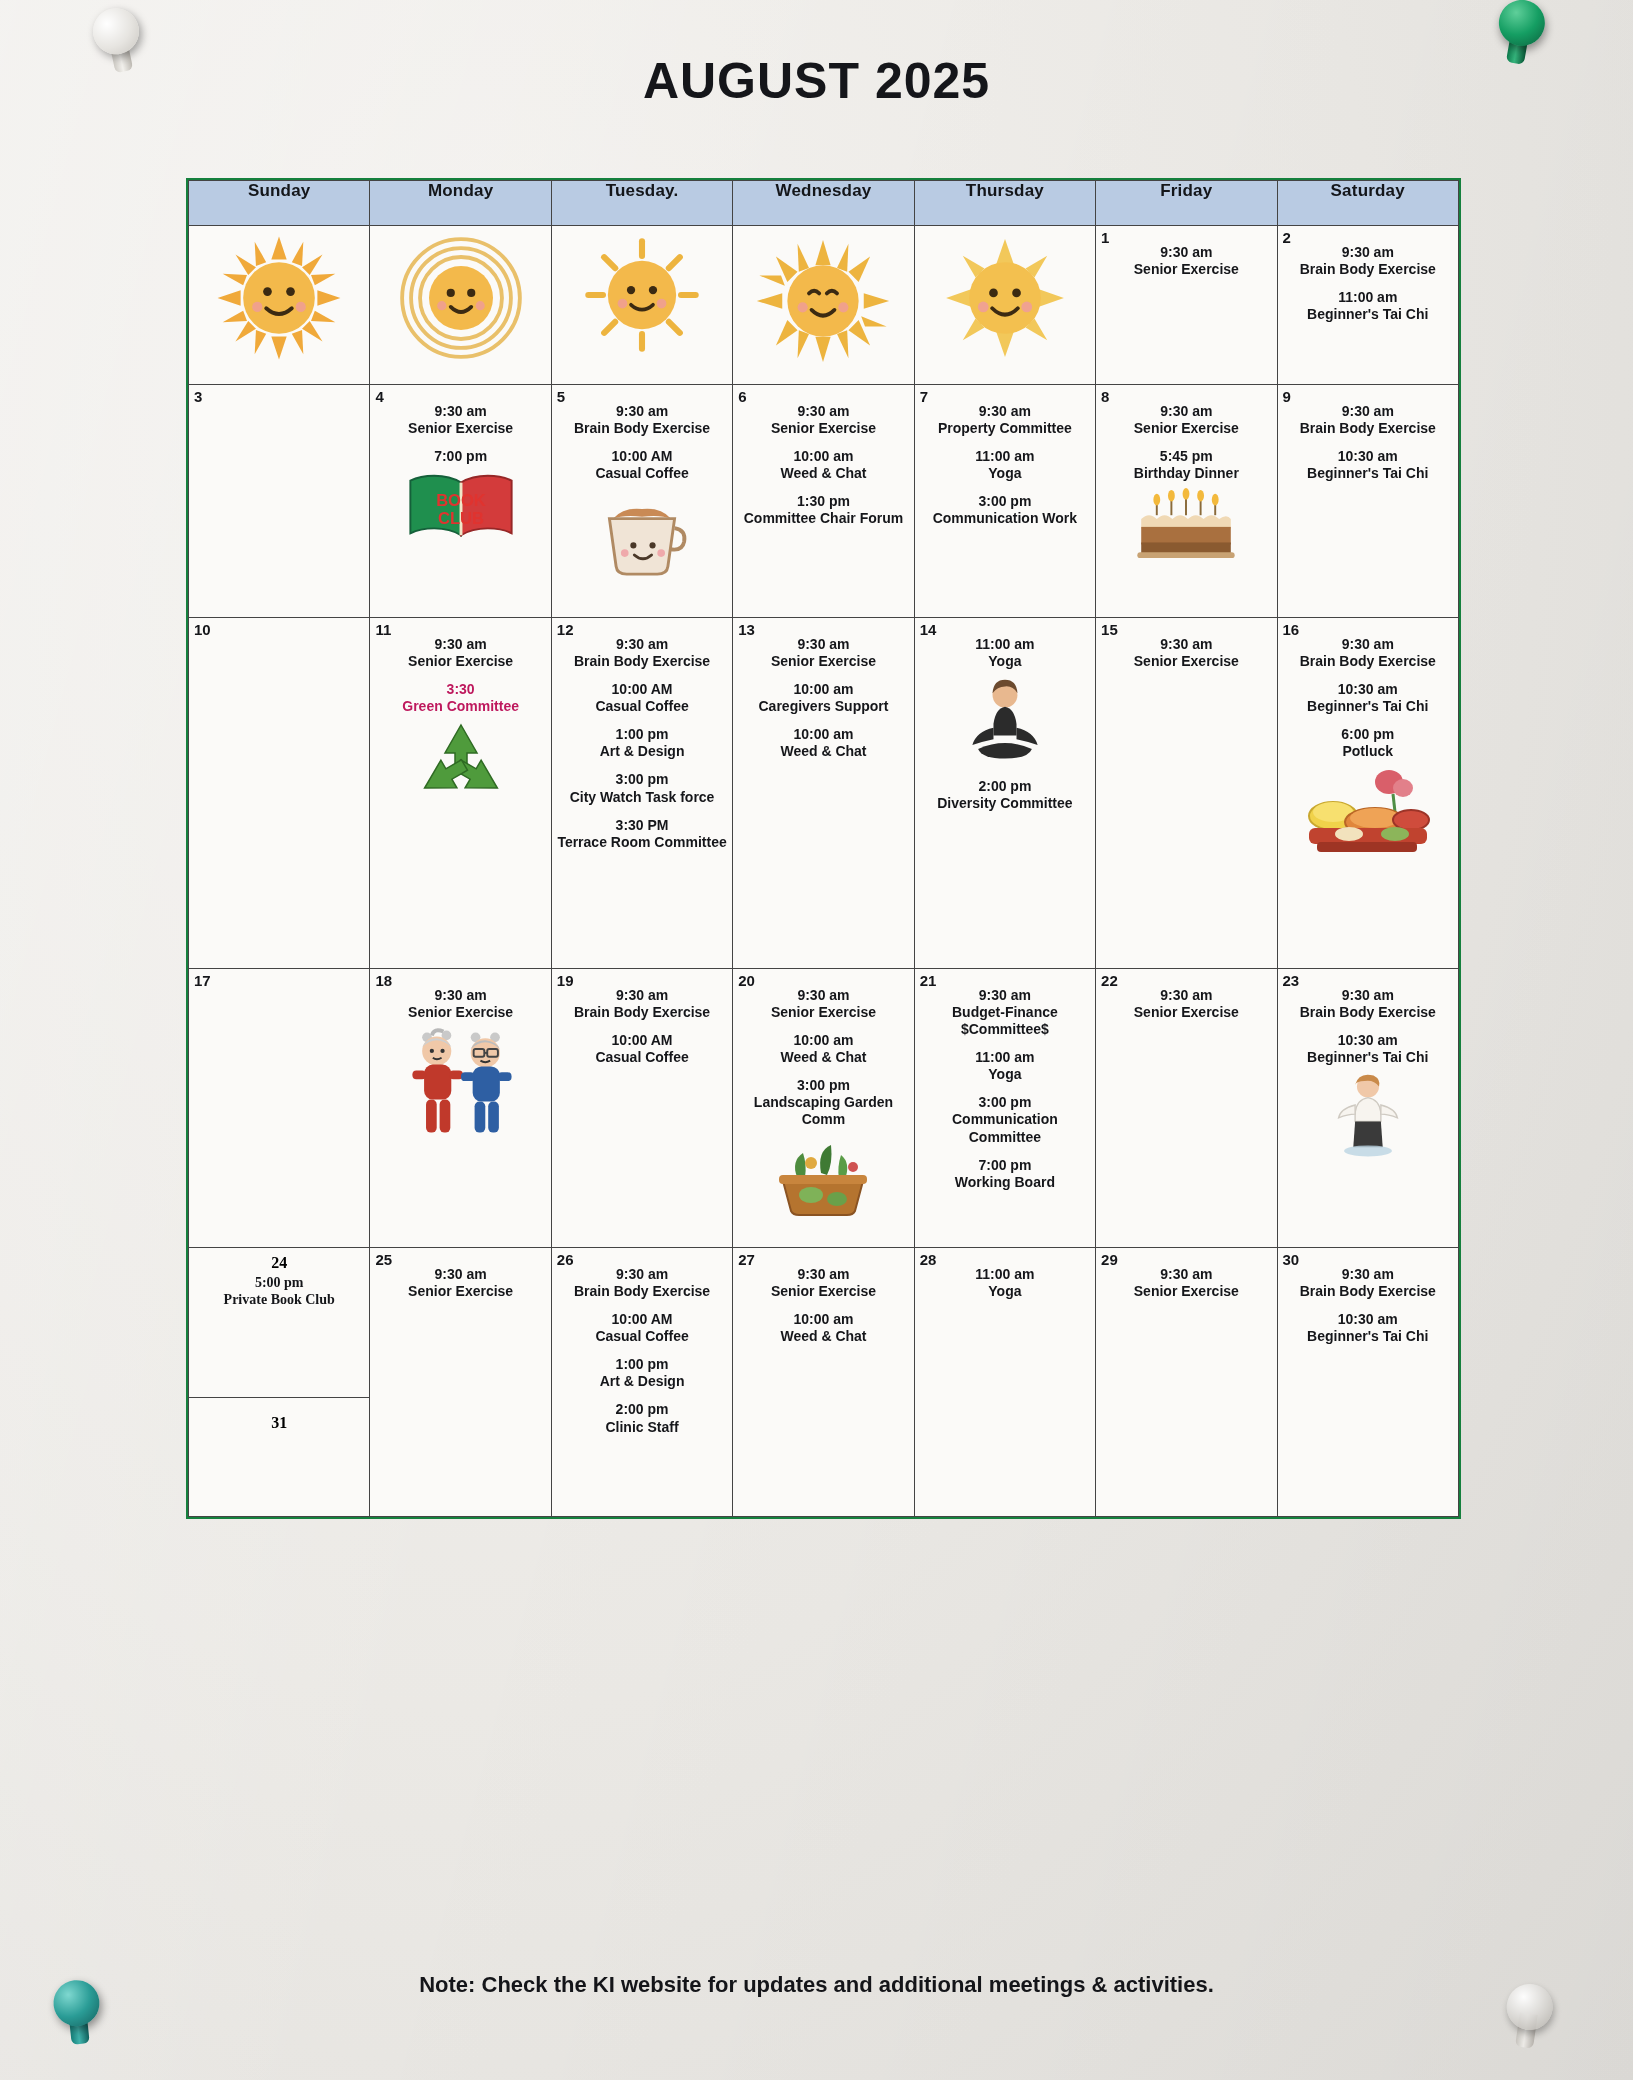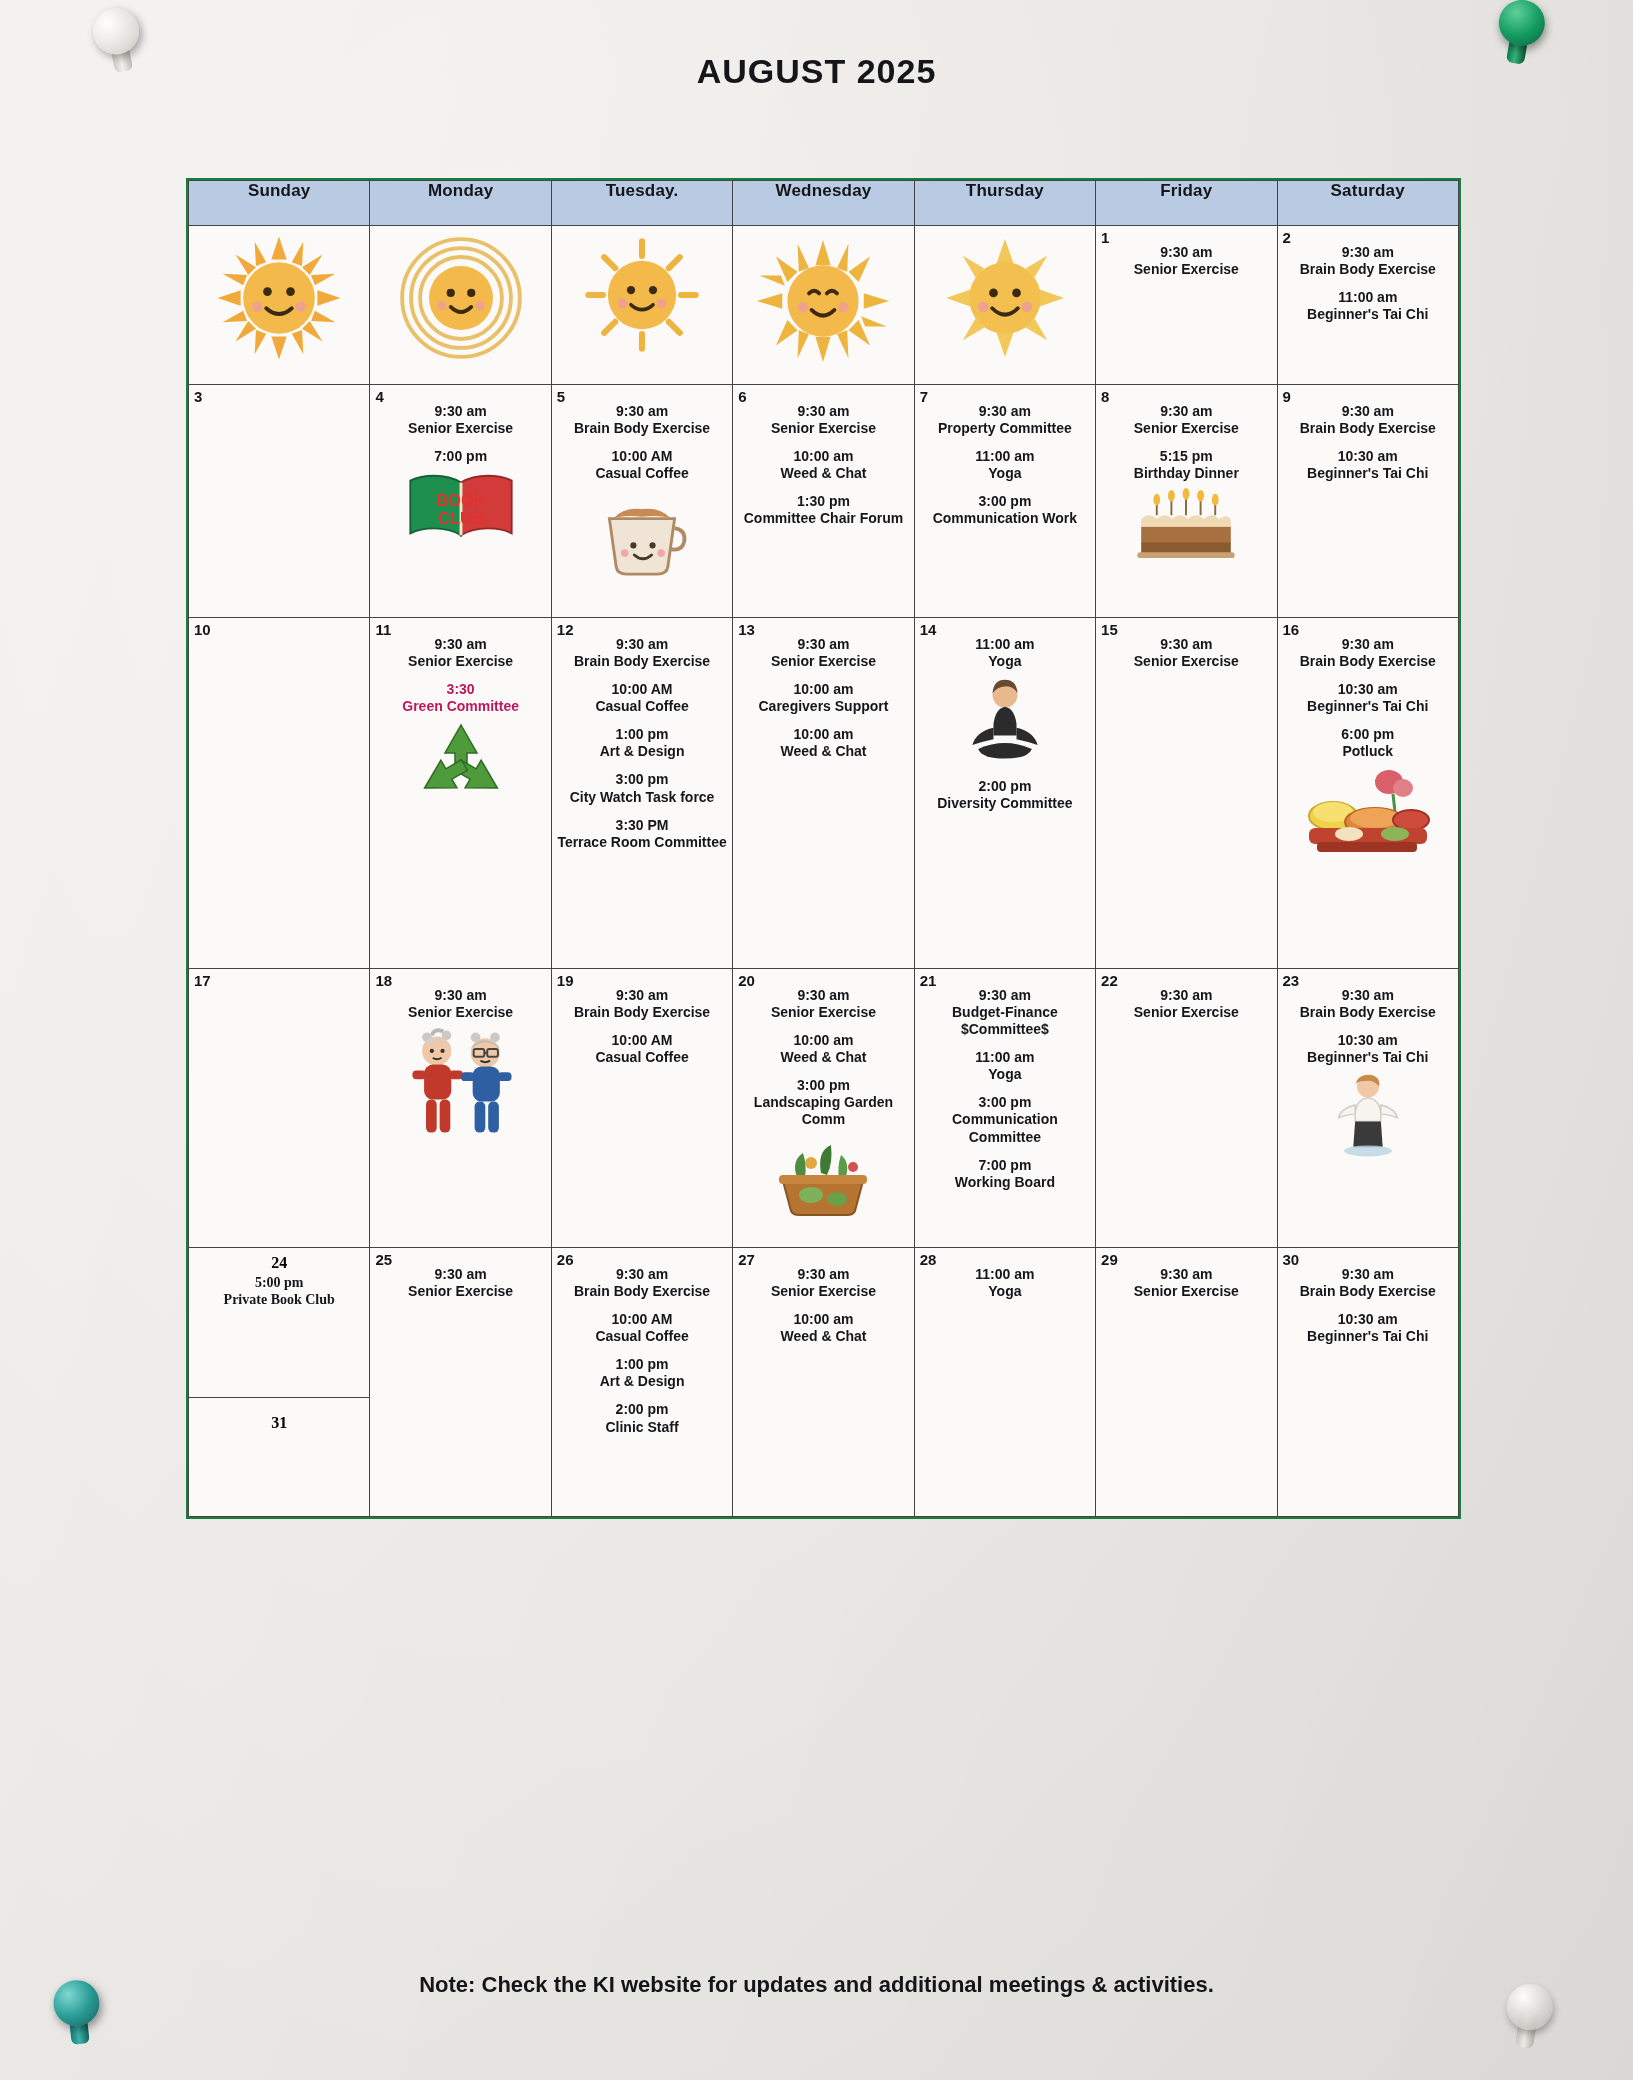--- a/index.html
+++ b/index.html
@@ -80,21 +80,21 @@
   #pin-tr { left: 1490px; top: -4px; transform: rotate(10deg); }
   #pin-bl { left: 46px; top: 1976px; transform: rotate(-6deg); }
   #pin-br { left: 1498px; top: 1980px; transform: rotate(8deg); }
 
   
   .title {
     position: absolute;
     left: 0; top: 52px;
     width: 1633px;
     text-align: center;
-    font-size: 34px;
+    font-size: 50px;
     font-weight: bold;
     letter-spacing: 1px;
     color: #15161a;
   }
 
   
   .calendar {
     position: absolute;
     left: 186px;
     top: 178px;
@@ -477,21 +477,21 @@
         </td>
         <td>
           <div class="cell">
             <span class="daynum">8</span>
             <div class="events">
               <div class="ev">
                 <div>9:30 am</div>
                 <div>Senior Exercise</div>
               </div>
               <div class="ev">
-                <div>5:15 pm</div>
+                <div>5:45 pm</div>
                 <div>Birthday Dinner</div>
               </div>
             </div>
             <svg class="art" width="118" height="74" viewBox="0 0 120 76">
               <g stroke="#8a6a3a" stroke-width="2">
                 <line x1="30" y1="18" x2="30" y2="30"></line>
                   <line x1="45" y1="14" x2="45" y2="30"></line>
                 <line x1="60" y1="12" x2="60" y2="30"></line>
                   <line x1="75" y1="14" x2="75" y2="30"></line>
                 <line x1="90" y1="18" x2="90" y2="30"></line>

